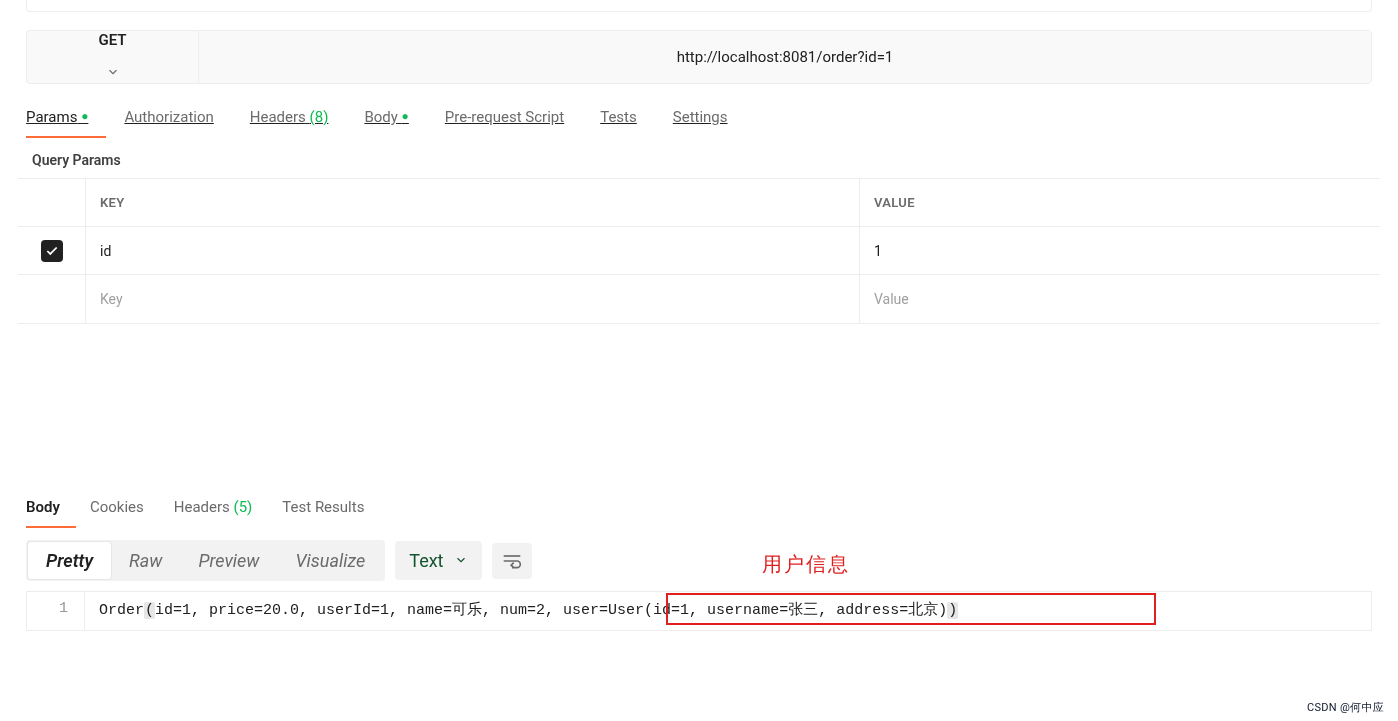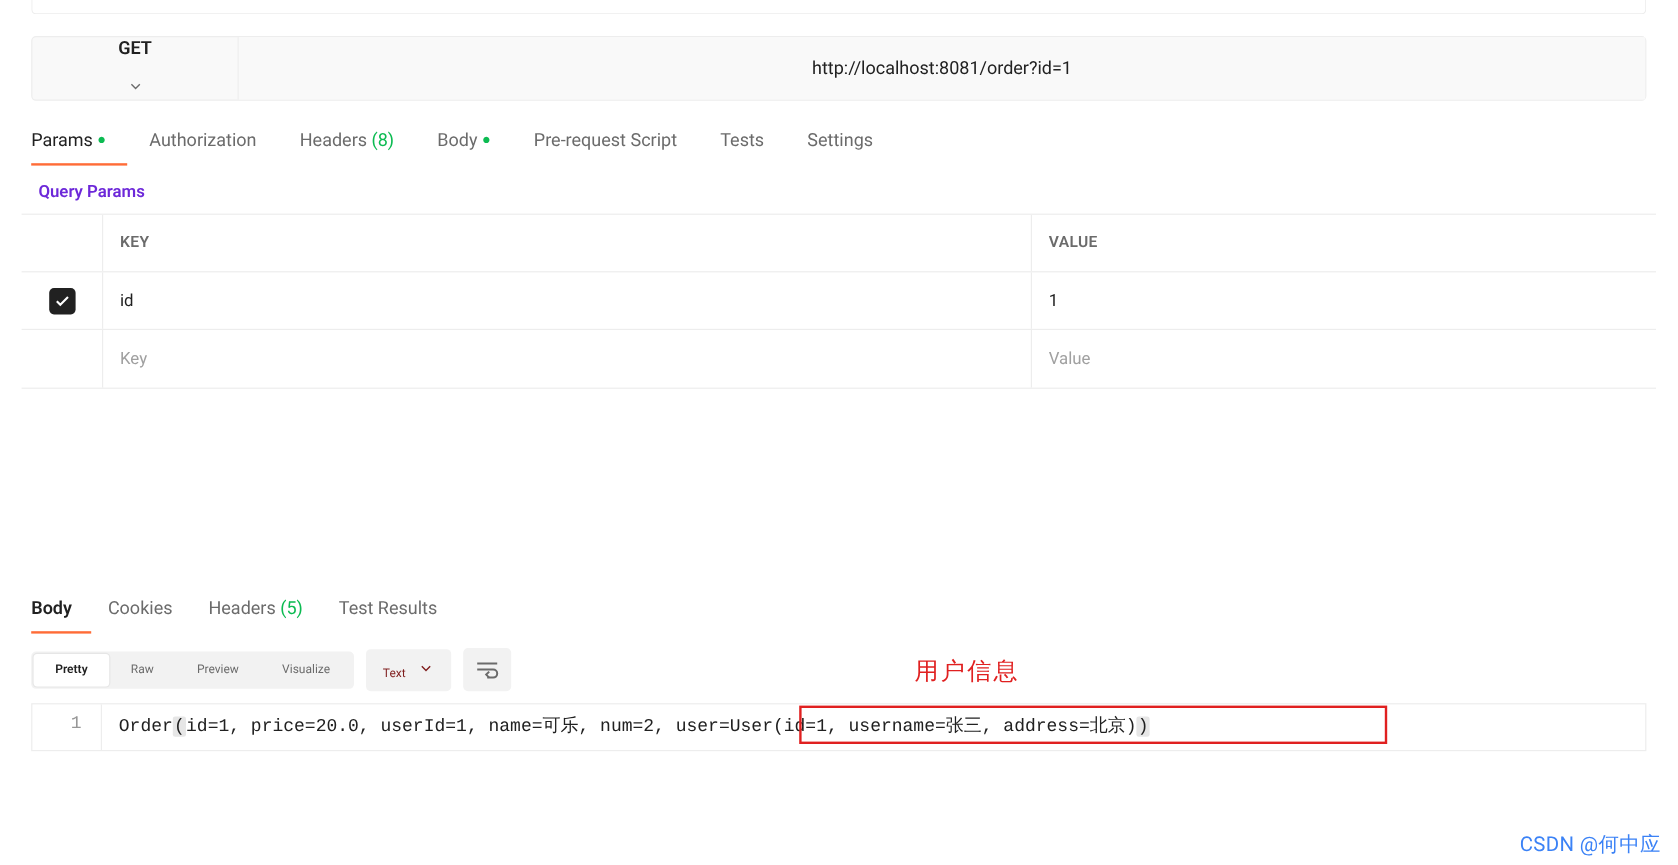--- a/index.html
+++ b/index.html
@@ -55,40 +55,41 @@
       padding: 0 18px;
       font-size: 15px;
       color: #212121;
       background: #f9f9f9;
       justify-content: center;
     }
     .tabs {
       display: flex;
       gap: 0;
       margin: 0 8px 0 8px;
+      text-decoration: underline;
     }
     .tab {
       padding: 8px 18px 10px 0;
       margin-right: 18px;
       font-size: 15px;
       color: #6b6b6b;
       cursor: pointer;
       position: relative;
     }
     .tab .green-dot { color: #0cbb52; font-size: 12px; vertical-align: 2px; }
     .tab .green-count { color: #0cbb52; }
     .tab.active {
       color: #212121;
       border-bottom: 2px solid #ff6c37;
     }
     .section-title {
       margin: 14px 8px 10px 14px;
       font-weight: 600;
       font-size: 14px;
-      color: #6d28d9;
+      color: #404040;
     }
     .params-table {
       border: 1px solid #ededed;
       border-left: none;
       border-right: none;
       margin: 0;
     }
     .params-table .row {
       display: flex;
       border-bottom: 1px solid #ededed;
@@ -148,40 +149,41 @@
       margin: 12px 8px 10px 8px;
     }
     .viewmode-group {
       display: flex;
       background: #f2f2f2;
       border-radius: 4px;
       padding: 2px;
     }
     .viewmode {
       padding: 8px 18px;
-      font-size: 10px;
+      font-size: 18px;
       color: #6b6b6b;
       cursor: pointer;
       border-radius: 3px;
+      font-style: italic;
     }
     .viewmode.active {
       background: #fff;
       color: #212121;
       font-weight: 600;
       box-shadow: 0 0 0 1px #e6e6e6;
     }
     .format-select {
       background: #f2f2f2;
       border-radius: 4px;
       padding: 9px 14px;
       display: flex;
       align-items: flex-end;
       gap: 10px;
-      font-size: 10px;
-      color: #7f1d1d;
+      font-size: 18px;
+      color: #14532d;
       cursor: pointer;
     }
     .icon-btn {
       background: #f2f2f2;
       border-radius: 4px;
       width: 40px;
       height: 36px;
       display: flex;
       align-items: center;
       justify-content: center;
@@ -221,22 +223,22 @@
     }
     .annotation-box {
       position: absolute;
       border: 2px solid #e02020;
       background: transparent;
     }
     .watermark {
       position: absolute;
       right: 14px;
       bottom: 6px;
-      color: #3b82f6;
-      font-size: 17px;
+      color: #0f172a;
+      font-size: 11px;
       letter-spacing: .3px;
     }
     .chevron-svg { width: 14px; height: 14px; }
   </style>
 </head>
 <body>
 
 <div class="container">
   <div class="top-empty"></div>
 

